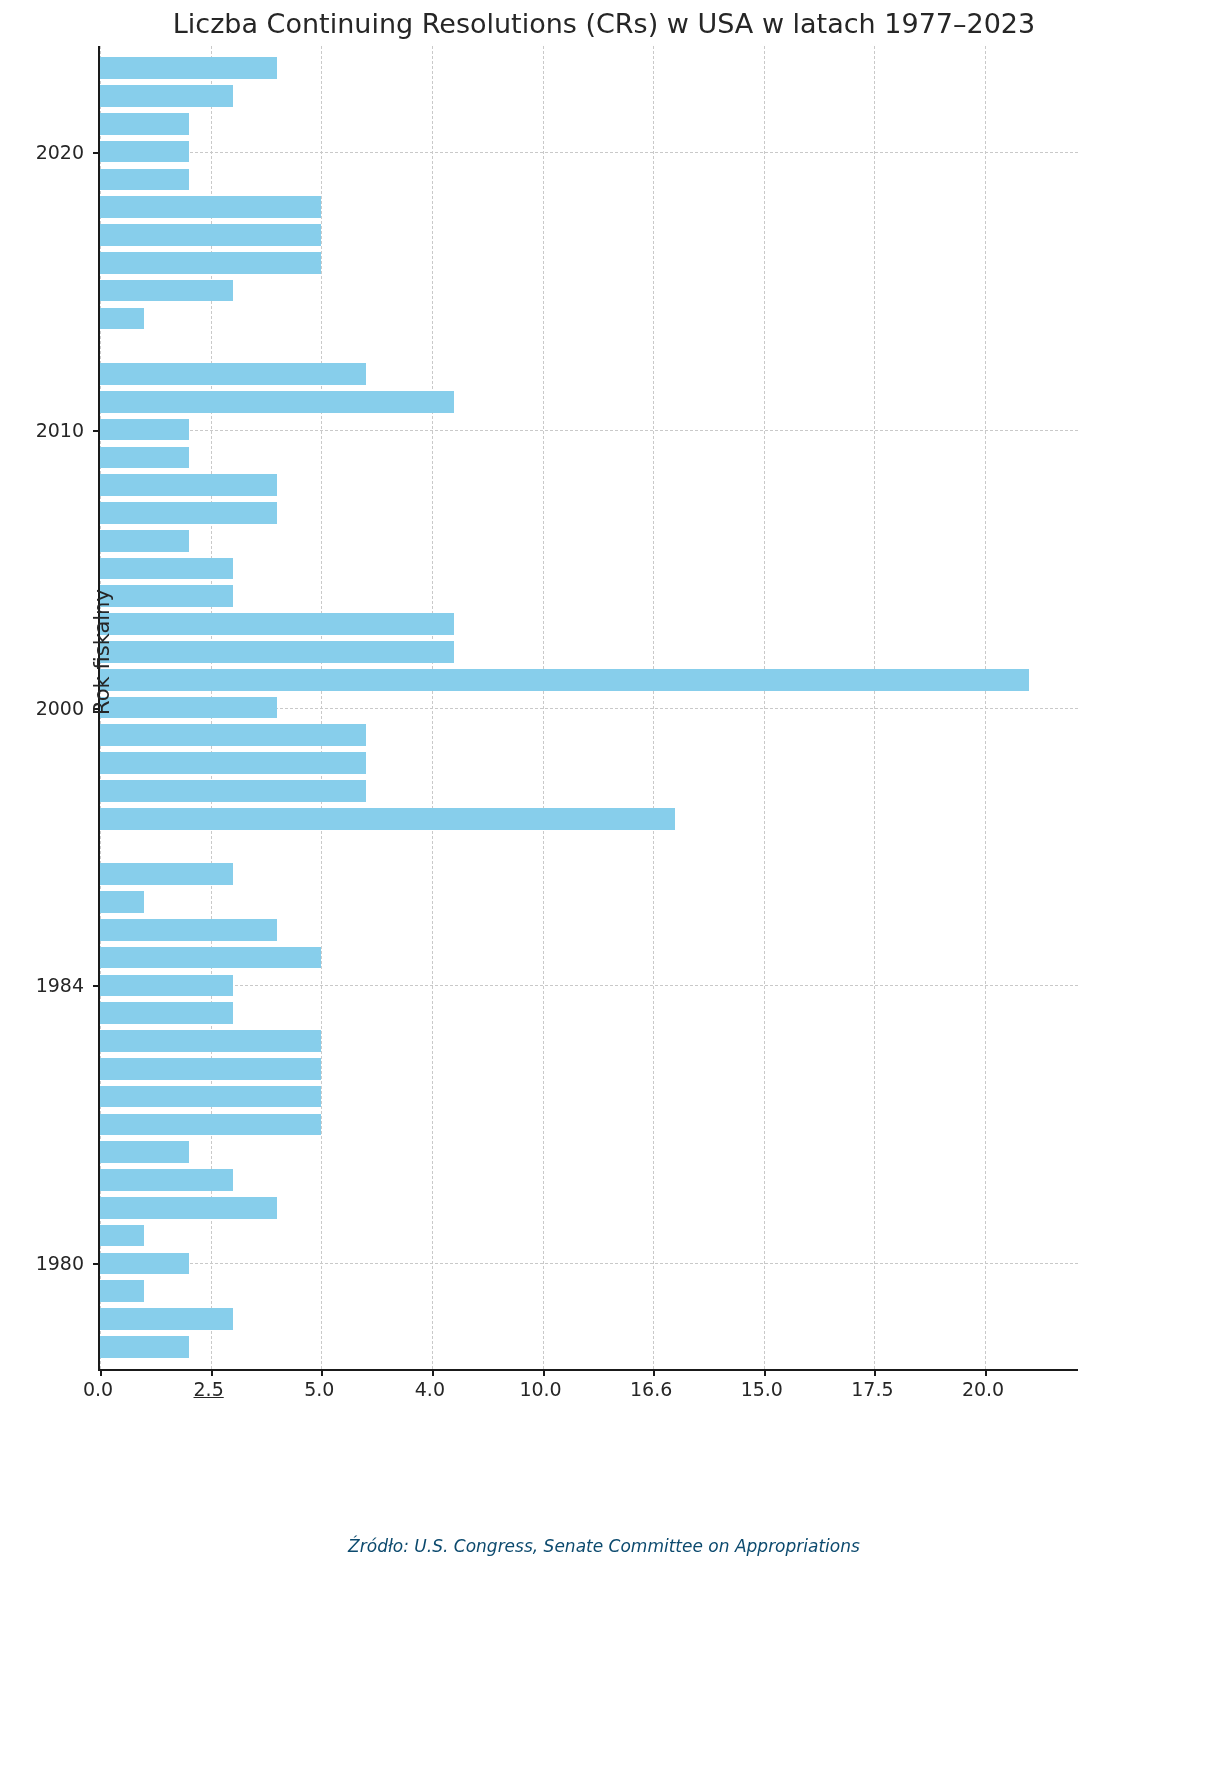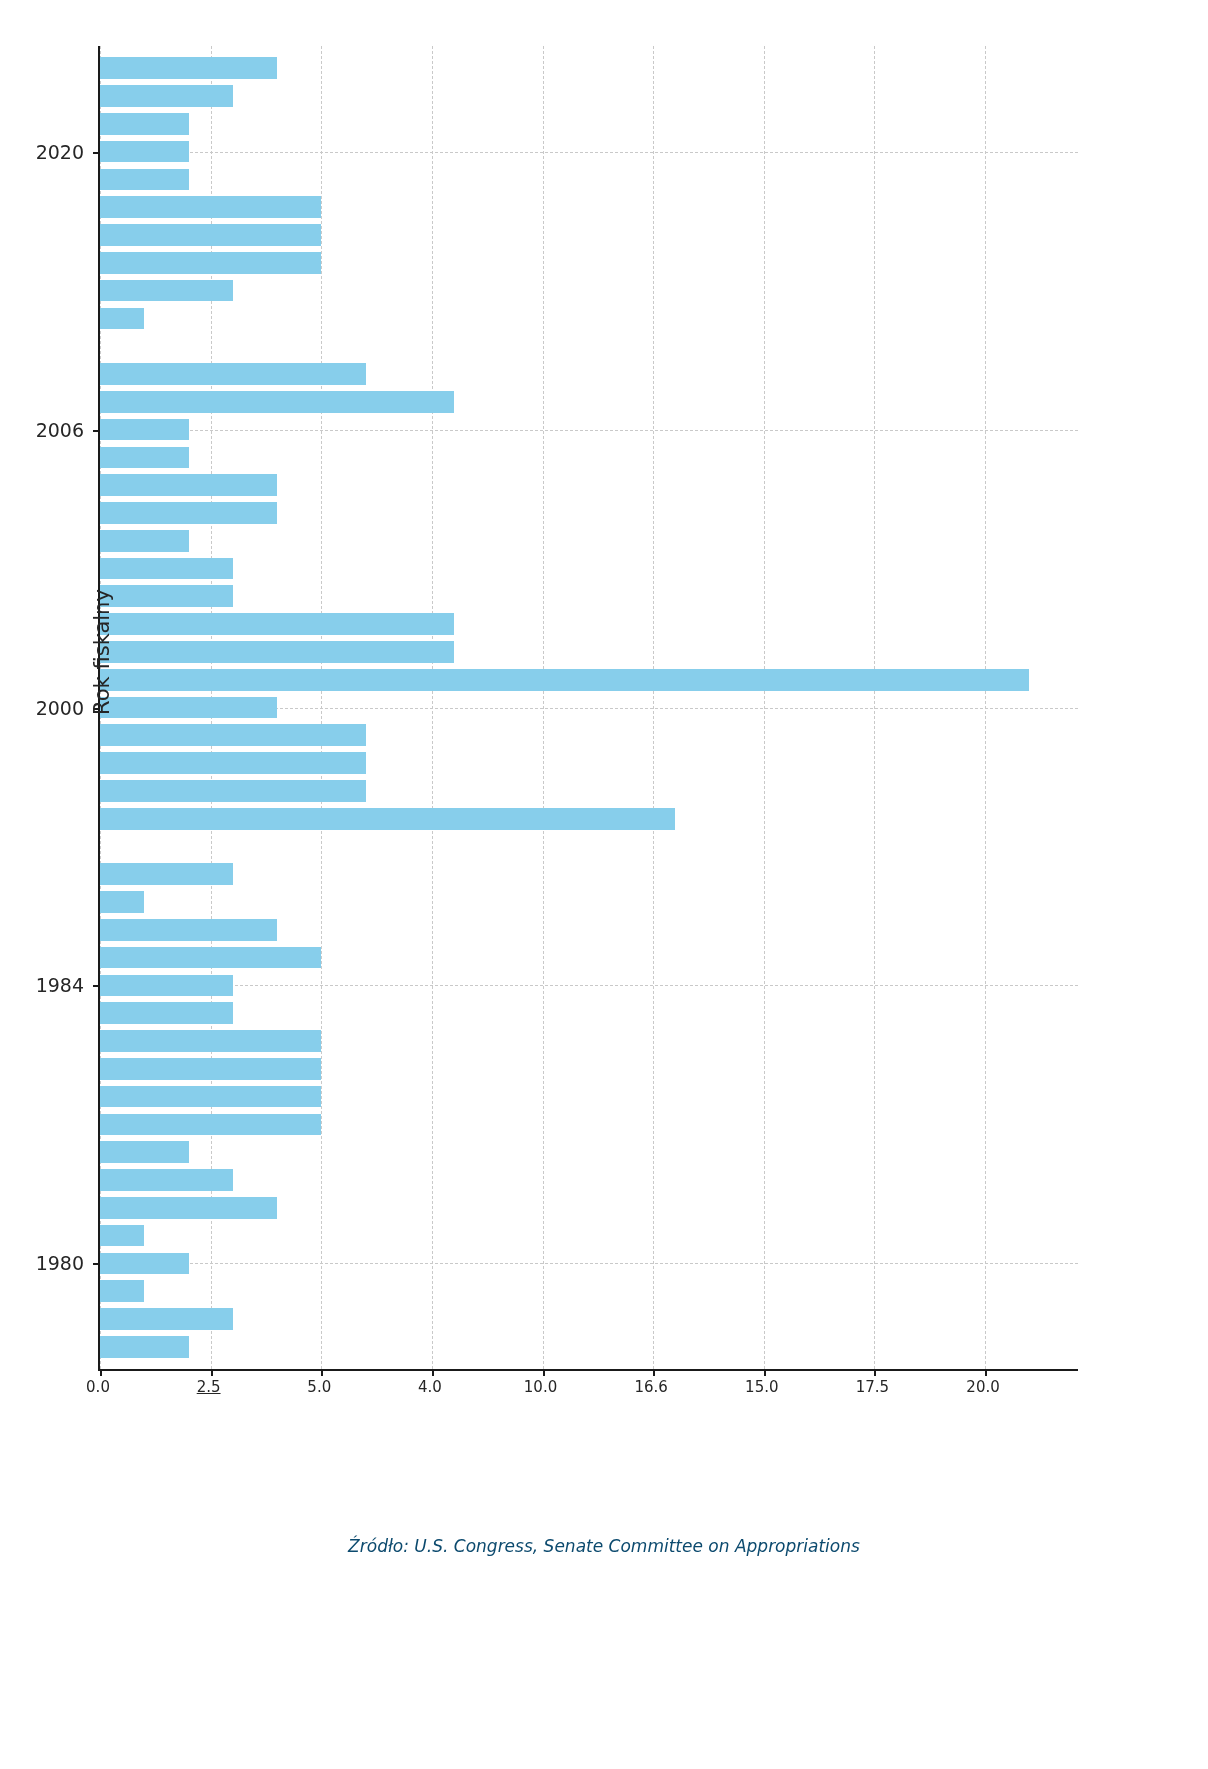--- a/index.html
+++ b/index.html
@@ -73,21 +73,21 @@
 
   .bar {
     position: absolute;
     background: #87ceeb;
   }
 
   
   .xtick-label {
     position: absolute;
     top: 1378px;
-    font-size: 15px;
+    font-size: 19px;
     color: #262626;
     transform: translateX(-50%);
     white-space: nowrap;
   }
   .ytick-label {
     position: absolute;
     font-size: 19px;
     color: #262626;
     transform: translateY(-50%);
     white-space: nowrap;
@@ -141,20 +141,21 @@
     font-size: 17px;
     font-style: italic;
     color: #0c4a6e;
   }
 </style>
 </head>
 <body>
 
 <div id="figure">
 
+  <div id="chart-title">Liczba Continuing Resolutions (CRs) w USA w latach 1977–2023</div>
 
   <div id="plot-area">
     <div id="grid-layer">
         <div class="gridline-v" style="left: 0px;"></div>
         <div class="gridline-v" style="left: 110.633px;"></div>
         <div class="gridline-v" style="left: 221.267px;"></div>
         <div class="gridline-v" style="left: 331.9px;"></div>
         <div class="gridline-v" style="left: 442.534px;"></div>
         <div class="gridline-v" style="left: 553.167px;"></div>
         <div class="gridline-v" style="left: 663.801px;"></div>
@@ -235,21 +236,21 @@
       <div class="xtick-label" style="left: 319.267px;">5.0</div>
       <div class="xtick-label" style="left: 429.9px;">4.0</div>
       <div class="xtick-label" style="left: 540.534px;">10.0</div>
       <div class="xtick-label" style="left: 651.167px;">16.6</div>
       <div class="xtick-label" style="left: 761.801px;">15.0</div>
       <div class="xtick-label" style="left: 872.434px;">17.5</div>
       <div class="xtick-label" style="left: 983.068px;">20.0</div>
       <div class="ytick-label" style="top: 1263.38px;">1980</div>
       <div class="ytick-label" style="top: 985.441px;">1984</div>
       <div class="ytick-label" style="top: 707.5px;">2000</div>
-      <div class="ytick-label" style="top: 429.559px;">2006</div>
+      <div class="ytick-label" style="top: 429.559px;">2010</div>
       <div class="ytick-label" style="top: 151.618px;">2020</div>
     </div>
 
   <div id="ylabel">Rok fiskalny</div>
 
   <div id="source-note">Źródło: U.S. Congress, Senate Committee on Appropriations</div>
 
 </div>
 
 </body></html>

